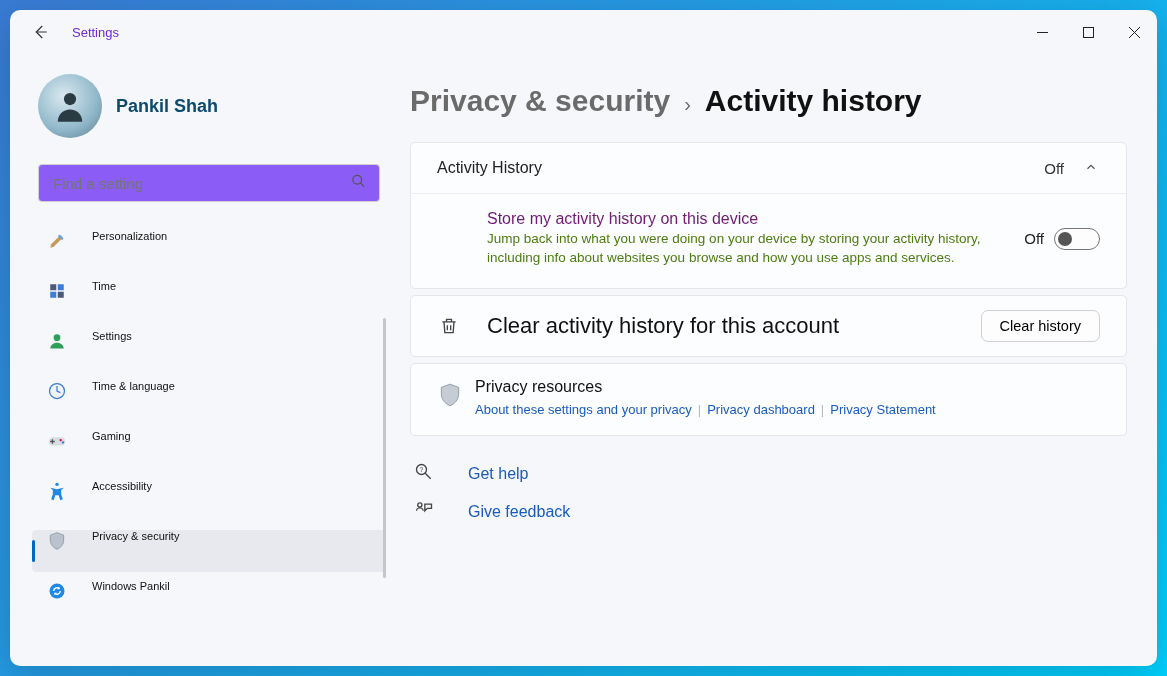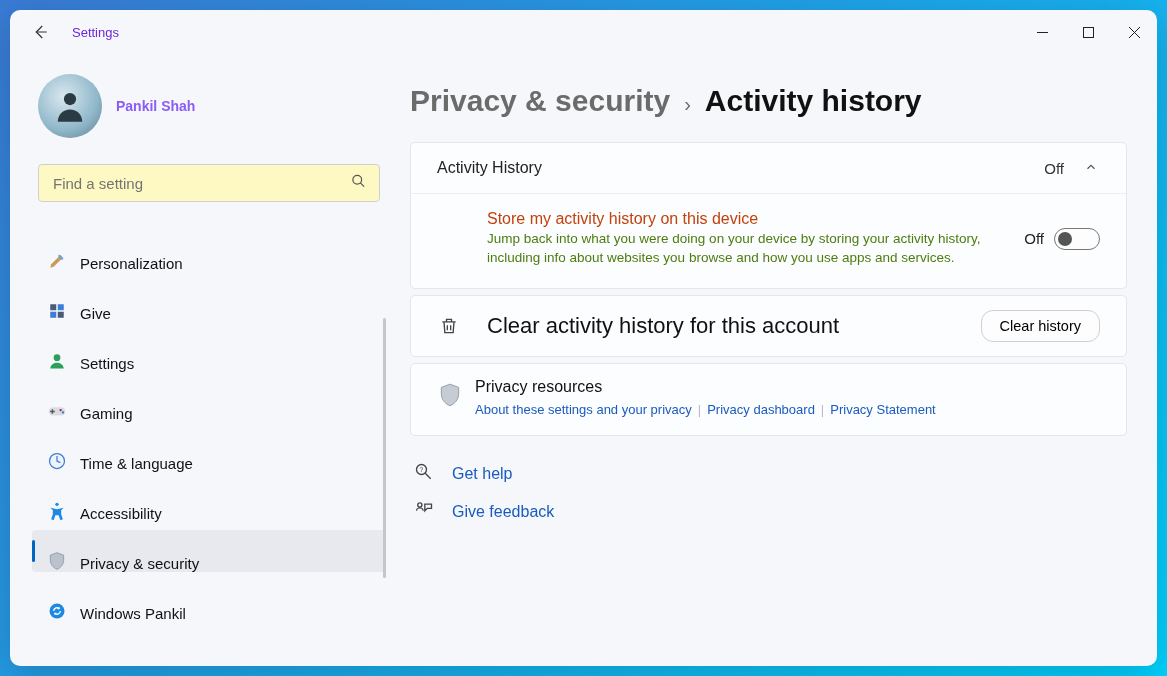--- a/index.html
+++ b/index.html
@@ -75,61 +75,61 @@
   }
   .avatar {
     width: 64px;
     height: 64px;
     border-radius: 50%;
     background: radial-gradient(circle at 40% 35%, #d9e8f0 0%, #8fb7c9 60%, #5b7a88 100%);
     display:flex; align-items:center; justify-content:center;
   }
   .avatar svg { width:42px; height:42px; }
   .profile-name {
-    font-size: 14px;
+    font-size: 18px;
     font-weight: 600;
-    color: #8b5cf6;
+    color: #0c4a6e;
   }
   .search {
     position: relative;
     margin-bottom: 28px;
     padding: 0 6px;
   }
   .search input {
     width: 100%;
     height: 38px;
     border: 1px solid #cfcfcf;
     border-radius: 4px;
     padding: 0 44px 0 14px;
     font-size: 15px;
-    background: #fef9c3;
+    background: #8b5cf6;
     outline: none;
   }
   .search-icon {
     position: absolute;
     right: 20px;
     top: 50%;
     transform: translateY(-50%);
     pointer-events: none;
   }
   .nav {
     list-style: none;
     display: flex;
     flex-direction: column;
     position: relative;
   }
   .nav-item {
     height: 42px;
     display: flex;
-    align-items: flex-end;
-    gap: 12px;
+    align-items: flex-start;
+    gap: 24px;
     padding: 0 14px;
     border-radius: 4px;
     cursor: pointer;
-    font-size: 15px;
+    font-size: 11px;
     color: #111;
     position: relative;
     margin-bottom: 8px;
   }
   .nav-item.selected {
     background: #e7e9ee;
   }
   .nav-item.selected::before {
     content: "";
     position: absolute;
@@ -200,50 +200,50 @@
   .spacer { flex:1; }
   .state { font-size: 15px; color: #333; margin-right: 20px; }
   .chev { width:16px; height:16px; }
   .sub-row {
     display: flex;
     align-items: center;
     padding: 16px 26px 20px 76px;
     border-top: 1px solid #eceef1;
   }
   .sub-text { flex:1; padding-right: 30px; }
-  .sub-title { font-size: 16px; color: #c2410c; margin-bottom: 2px; }
+  .sub-title { font-size: 16px; color: #701a75; margin-bottom: 2px; }
   .sub-desc { font-size: 13.5px; color: #4d7c0f; line-height: 1.4; }
   .toggle-wrap { display:flex; align-items:center; gap:10px; }
   .toggle-label { font-size:15px; color:#222; }
   .toggle {
     width: 46px; height:22px; border-radius:11px; border:1px solid #777; background:#fdfdfd;
     position:relative; cursor:pointer;
   }
   .toggle::after {
     content:""; position:absolute; left:3px; top:3px; width:14px; height:14px; border-radius:50%;
     background:#555;
   }
   .row-icon { width:24px; margin-right:26px; display:flex; justify-content:center; }
   .row-text { flex:1; font-size:22px; color:#111; }
   .btn {
     padding: 7px 18px;
     border:1px solid #d0d0d4;
-    border-radius:12px;
+    border-radius:7px;
     background:#fdfdfe;
     font-size:14.5px;
     cursor:pointer;
   }
   .res-block { padding: 14px 26px 18px 26px; display:flex; gap:10px; align-items:flex-start;}
   .res-icon { width:28px; padding-top:4px;}
   .res-title { font-size:16px; color:#111; margin-bottom:6px;}
   .links { font-size:13px; color:#6b6b6b; display:flex; flex-wrap:wrap; gap:6px; align-items:center;}
   .links a { color:#195bbf; text-decoration:none; }
   .links .bar { color:#bbb; }
   .footer-links { margin-top:26px; padding-left:4px; }
-  .flink { display:flex; align-items:center; gap:16px; margin-bottom:14px; font-size:16px; color:#195bbf; cursor:pointer;}
+  .flink { display:flex; align-items:center; gap:32px; margin-bottom:14px; font-size:16px; color:#195bbf; cursor:pointer;}
   .flink .ficon { width:22px; color:#555; }
 </style>
 </head>
 <body>
 
 <div class="window">
   <div class="titlebar">
     <div class="back-btn">
       <svg width="18" height="18" viewBox="0 0 24 24" fill="none" stroke="#333" stroke-width="1.6">
           <path d="M15 4l-8 8 8 8"></path>
@@ -305,50 +305,50 @@
           </li>
           <li class="nav-item">
             <span class="nav-icon">
                 <svg width="18" height="18" viewBox="0 0 24 24">
                   <rect x="3" y="3" width="8" height="8" fill="#4a5a78"></rect>
                   <rect x="13" y="3" width="8" height="8" fill="#3c7dd9"></rect>
                   <rect x="3" y="13" width="8" height="8" fill="#3c7dd9"></rect>
                   <rect x="13" y="13" width="8" height="8" fill="#4a5a78"></rect>
                 </svg>
               </span>
-            <span>Give</span>
+            <span>Time</span>
           </li>
           <li class="nav-item">
             <span class="nav-icon">
                 <svg width="20" height="20" viewBox="0 0 24 24">
                   <circle cx="12" cy="8" r="4" fill="#2e9e5b"></circle>
                   <path d="M4 21c0-4 3.5-7 8-7s8 3 8 7" fill="#2e9e5b"></path>
                 </svg>
               </span>
             <span>Settings</span>
+          </li>
+          <li class="nav-item">
+            <span class="nav-icon">
+                <svg width="20" height="20" viewBox="0 0 24 24">
+                  <circle cx="12" cy="12" r="9" fill="#eef3f8" stroke="#3c7dd9" stroke-width="1.5"></circle>
+                  <path d="M12 6v6l4 2" stroke="#3c7dd9" stroke-width="1.5" fill="none"></path>
+                </svg>
+              </span>
+            <span>Time &amp; language</span>
           </li>
           <li class="nav-item">
             <span class="nav-icon">
                 <svg width="22" height="22" viewBox="0 0 24 24">
                   <rect x="3" y="8" width="18" height="9" rx="4.5" fill="#d9dde3"></rect>
                   <circle cx="16" cy="11" r="1.3" fill="#d14"></circle>
                   <circle cx="18.5" cy="13.5" r="1.3" fill="#28c"></circle>
                   <path d="M7 10v5M4.5 12.5h5" stroke="#555" stroke-width="1.5"></path>
                 </svg>
               </span>
             <span>Gaming</span>
-          </li>
-          <li class="nav-item">
-            <span class="nav-icon">
-                <svg width="20" height="20" viewBox="0 0 24 24">
-                  <circle cx="12" cy="12" r="9" fill="#eef3f8" stroke="#3c7dd9" stroke-width="1.5"></circle>
-                  <path d="M12 6v6l4 2" stroke="#3c7dd9" stroke-width="1.5" fill="none"></path>
-                </svg>
-              </span>
-            <span>Time &amp; language</span>
           </li>
           <li class="nav-item">
             <span class="nav-icon">
                 <svg width="20" height="20" viewBox="0 0 24 24" fill="#1e88e5">
                   <circle cx="12" cy="4" r="2"></circle>
                   <path d="M4 8l8 2 8-2-3 3v5l2 6-3 1-2-6h-4l-2 6-3-1 2-6v-5z"></path>
                 </svg>
               </span>
             <span>Accessibility</span>
           </li>

